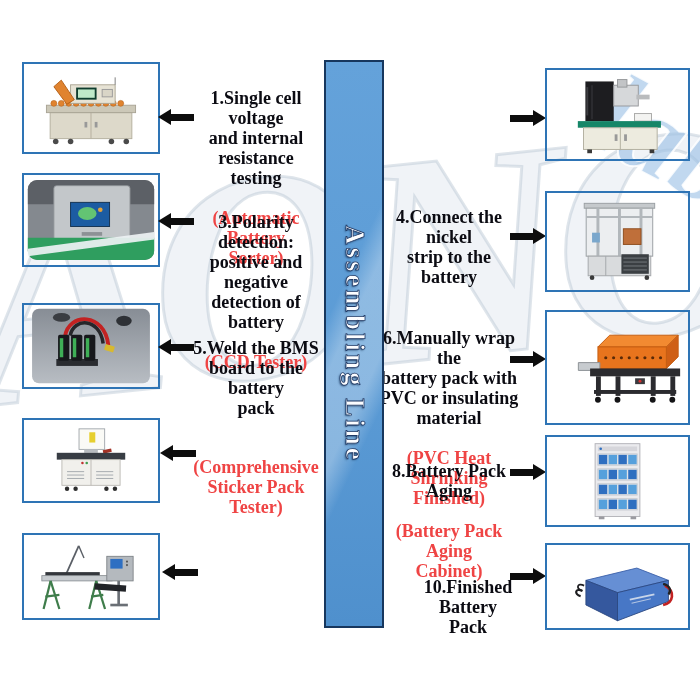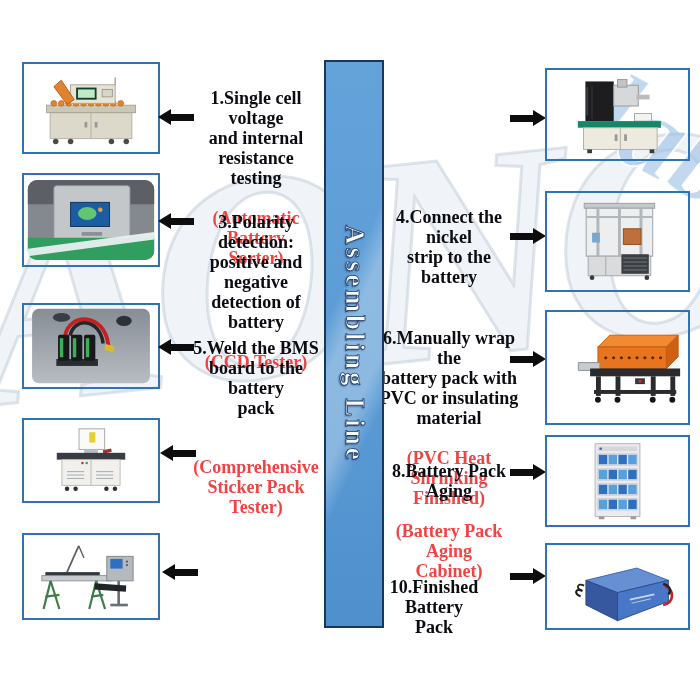--- a/index.html
+++ b/index.html
@@ -356,21 +356,21 @@
       <rect x="74" y="54" width="36" height="7" fill="#222428" transform="rotate(4 92 57)"></rect>
     </svg>
   </div>
   <div class="arrow" style="left:162px;top:564px;width:36px;">
     <span class="head-l"></span>
       <span class="shaft"></span>
   </div>
   <div class="txt" style="left:184px;top:541px;width:144px;">
   </div>
 
-  <div class="txt" style="left:364px;top:557px;width:140px;">
+  <div class="txt" style="left:398px;top:557px;width:140px;">
     <div class="desc">10.Finished Battery
 Pack</div>
     <div class="machine"></div>
   </div>
   <div class="arrow" style="left:510px;top:568px;width:36px;">
     <span class="shaft"></span>
       <span class="head-r"></span>
   </div>
   <div class="box" style="left:545px;top:543px;width:145px;height:87px;">
     <svg viewBox="0 0 140 90" preserveAspectRatio="xMidYMid meet">

